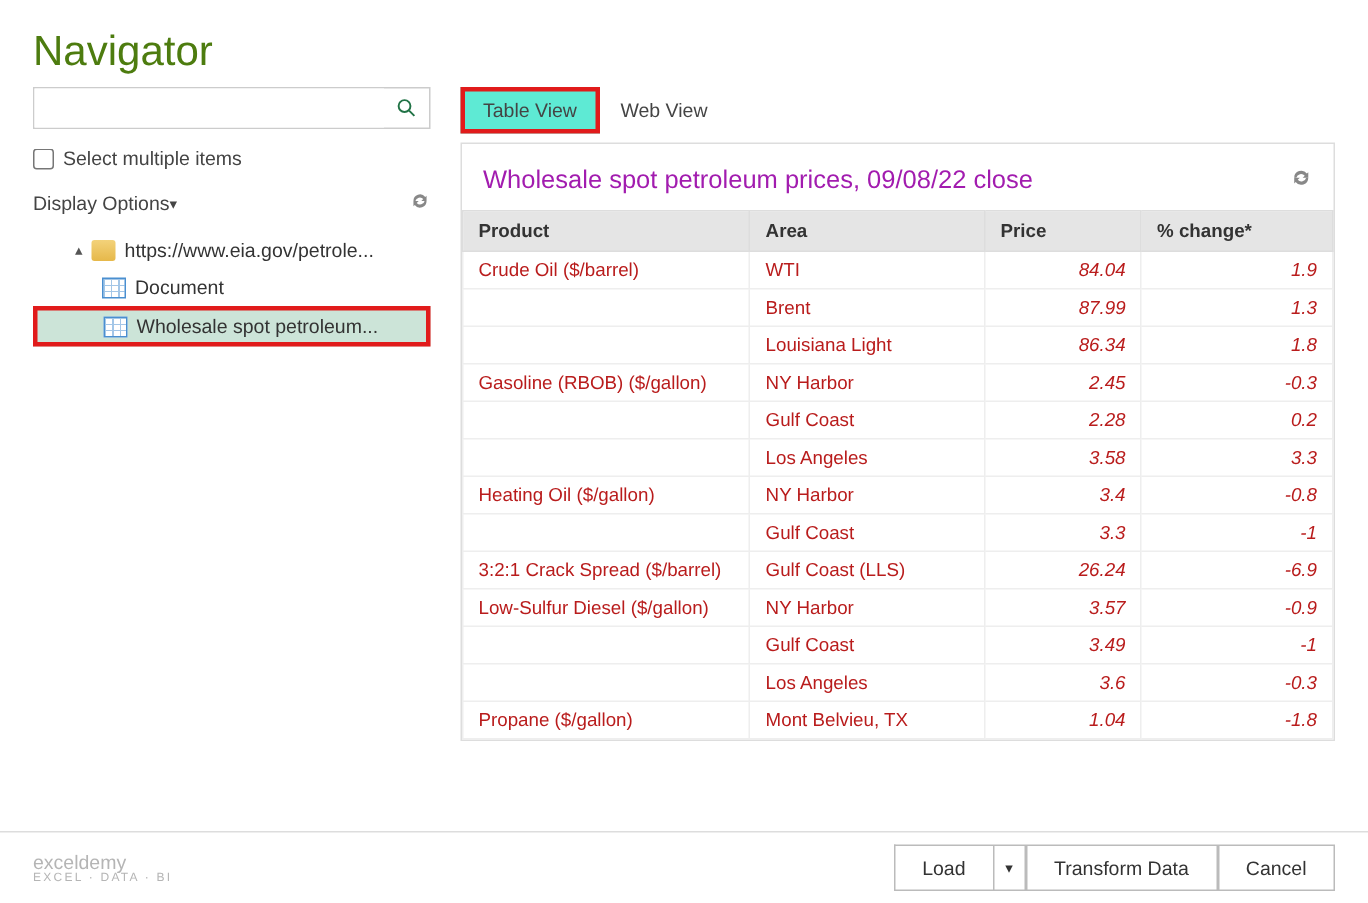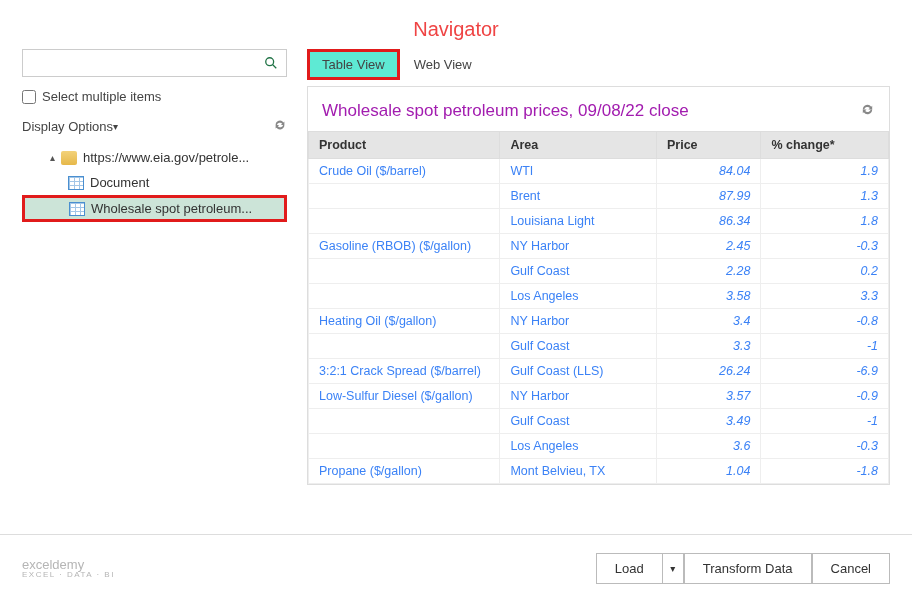--- a/index.html
+++ b/index.html
@@ -1,18 +1,18 @@
 <!DOCTYPE html>
 <html><head>
 <meta charset="utf-8">
 <style>
 * { box-sizing: border-box; margin: 0; padding: 0; }
 body { font-family: "Segoe UI", Arial, sans-serif; font-size: 13px; color: #333; background: #fff; width: 912px; height: 602px; position: relative; }
 .header { padding: 18px 22px 8px; }
-.header h1 { font-size: 20px; font-weight: 300; color: #ef4444; text-align: center; }
+.header h1 { font-size: 28px; font-weight: 300; color: #4d7c0f; }
 .main { display: flex; gap: 20px; padding: 0 22px; }
 .left { width: 265px; }
 .searchbox { display: flex; border: 1px solid #ccc; height: 28px; margin-bottom: 12px; }
 .searchbox input { flex: 1; border: none; outline: none; padding: 0 8px; font-size: 13px; }
 .searchbox .sicon { width: 30px; display: flex; align-items: center; justify-content: center; color: #217346; font-size: 15px; }
 .checkrow { display: flex; align-items: center; gap: 6px; margin-bottom: 14px; color: #444; }
 .checkrow input { width: 14px; height: 14px; }
 .disp-row { display: flex; align-items: center; justify-content: space-between; margin-bottom: 10px; color: #444; }
 .disp-row .dl { display: flex; align-items: center; gap: 0; }
 .disp-row .caret { font-size: 10px; }
@@ -31,23 +31,23 @@
 .right { flex: 1; }
 .tabs { display: flex; align-items: center; margin-bottom: 6px; }
 .tab { padding: 8px 14px; cursor: pointer; color: #444; }
 .tab.active { background: #5eead4; border: 3px solid #e11b1b; padding: 5px 12px; }
 .panel { border: 1px solid #ddd; padding: 14px 0 0; }
 .panel-head { display: flex; justify-content: space-between; align-items: center; padding: 0 14px 10px; }
 .panel-head .title { color: #a21caf; font-size: 17px; font-weight: 400; }
 .panel-head .refr2 { color: #888; font-size: 14px; }
 table { width: 100%; border-collapse: collapse; font-size: 12.5px; }
 th { text-align: left; background: #e5e5e5; border: 1px solid #ddd; padding: 6px 10px; font-weight: 600; color: #333; }
-td { border: 1px solid #eee; padding: 5px 10px; color: #3b82f6; }
+td { border: 1px solid #eee; padding: 5px 10px; color: #b91c1c; }
 td.num { text-align: right; font-style: italic; }
-.footer { position: absolute; bottom: 0; left: 0; right: 0; border-top: 1px solid #ddd; padding: 18px 22px; display: flex; justify-content: space-between; align-items: center; }
+.footer { position: absolute; bottom: 0; left: 0; right: 0; border-top: 1px solid #ddd; padding: 8px 22px; display: flex; justify-content: space-between; align-items: center; }
 .watermark { color: #b5b5b5; font-size: 13px; line-height: 1; }
 .watermark .sub { font-size: 8px; letter-spacing: 1.5px; }
 .buttons { display: flex; }
 .btn { border: 1px solid #bbb; background: #fff; padding: 7px 18px; cursor: pointer; font-size: 13px; color: #333; }
 .btn-split { display: flex; }
 .btn-split .btn { border-right: none; }
 .btn-split .dd { border: 1px solid #bbb; background: #fff; width: 22px; display: flex; align-items: center; justify-content: center; font-size: 10px; cursor: pointer; }
 th:nth-child(1){width:33%} th:nth-child(2){width:27%} th:nth-child(3){width:18%} th:nth-child(4){width:22%}
 </style>
 </head>

